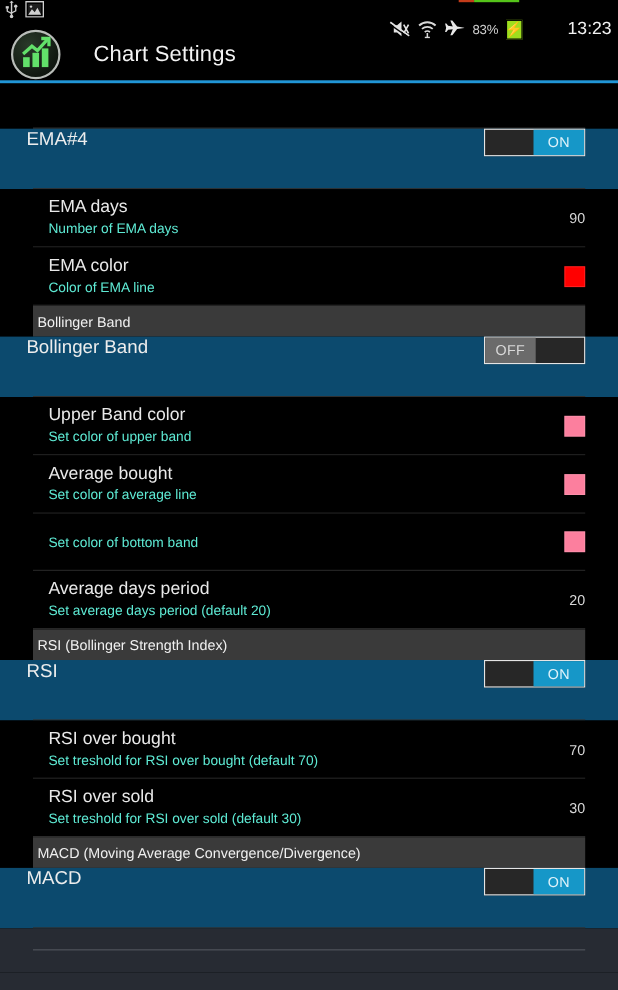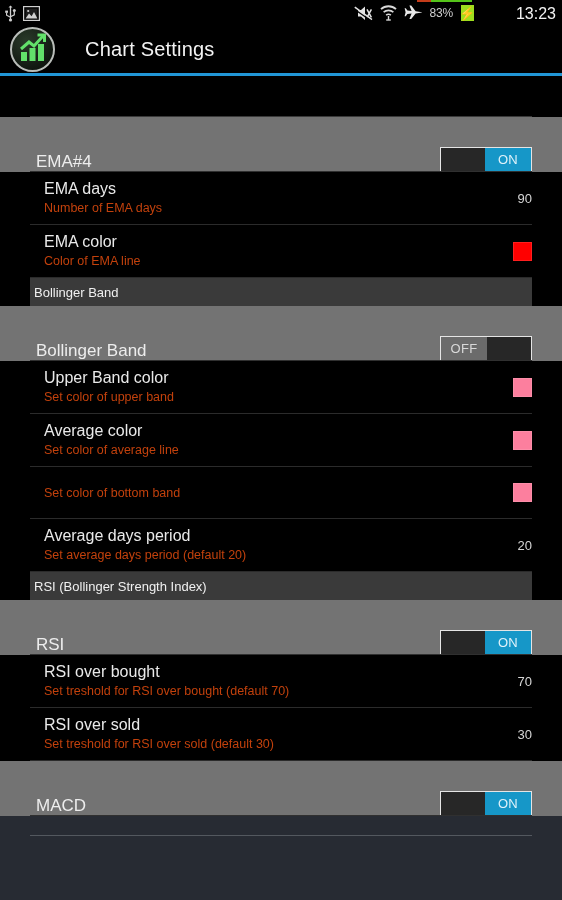--- a/index.html
+++ b/index.html
@@ -15,23 +15,24 @@
     color: #e8e8e8;
     position: relative;
   }
 
   
   .statusbar {
     position: relative;
     height: 26px;
     background: #000000;
     display: flex;
-    align-items: center;
+    align-items: flex-start;
     box-sizing: border-box;
     padding: 0 6px 0 4px;
+    flex-direction: column;
   }
   .sb-left {
     display: flex;
     align-items: center;
     gap: 6px;
   }
   .sb-right {
     margin-left: auto;
     display: flex;
     align-items: center;
@@ -148,25 +149,25 @@
   .section-header .sh-text {
     font-size: 13px;
     color: #f0f0f0;
     font-weight: 400;
   }
 
   
   .row-top {
     height: 55px;
     display: flex;
-    align-items: flex-end;
-    padding: 0 30px 0 36px;
-    box-sizing: border-box;
-    position: relative;
-    background: #737373;
+    align-items: flex-start;
+    padding: 0 30px 0 24px;
+    box-sizing: border-box;
+    position: relative;
+    background: #0c4a6e;
   }
   .row-top .rt-label {
     font-size: 17px;
     color: #ededed;
     flex: 1;
   }
   .row-top:after {
     content: "";
     position: absolute;
     left: 30px; right: 30px; bottom: 0;
@@ -192,21 +193,21 @@
     background: #2b2b2b;
   }
   .row-sub .texts { flex: 1; min-width: 0; }
   .row-sub .rs-title {
     font-size: 16px;
     color: #e9e9e9;
     line-height: 20px;
   }
   .row-sub .rs-summary {
     font-size: 12.5px;
-    color: #c2410c;
+    color: #5eead4;
     line-height: 17px;
     margin-top: 1px;
   }
   .row-sub .rs-value {
     font-size: 13px;
     color: #d6d6d6;
     white-space: nowrap;
   }
   .swatch {
     width: 19px;
@@ -388,21 +389,21 @@
     <div class="row-sub">
       <div class="texts">
         <div class="rs-title">Upper Band color</div>
         <div class="rs-summary">Set color of upper band</div>
       </div>
       <div class="swatch" style="background: rgb(252, 127, 158);"></div>
     </div>
 
     <div class="row-sub">
       <div class="texts">
-        <div class="rs-title">Average color</div>
+        <div class="rs-title">Average bought</div>
         <div class="rs-summary">Set color of average line</div>
       </div>
       <div class="swatch" style="background: rgb(252, 127, 158);"></div>
     </div>
 
     <div class="row-sub">
       <div class="texts">
         <div class="rs-summary">Set color of bottom band</div>
       </div>
       <div class="swatch" style="background: rgb(252, 127, 158);"></div>
@@ -436,20 +437,23 @@
     </div>
 
     <div class="row-sub">
       <div class="texts">
         <div class="rs-title">RSI over sold</div>
         <div class="rs-summary">Set treshold for RSI over sold (default 30)</div>
       </div>
       <div class="rs-value">30</div>
     </div>
 
+    <div class="section-header">
+      <span class="sh-text">MACD (Moving Average Convergence/Divergence)</span>
+    </div>
 
     <div class="row-top">
       <div class="rt-label">MACD</div>
       <div class="switch on">
         <div class="thumb">ON</div>
       </div>
     </div>
   </div>
 
   <div class="filler"></div>

